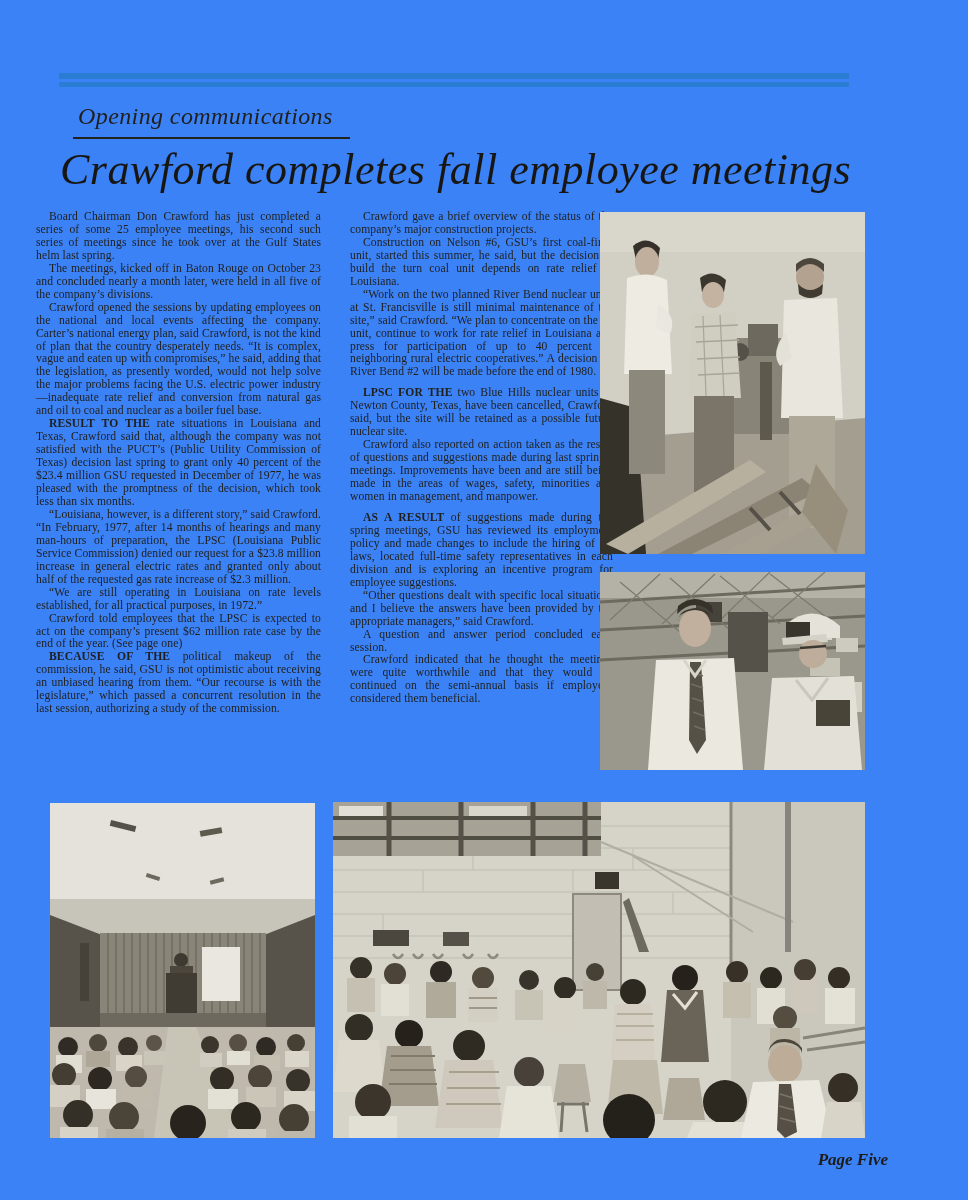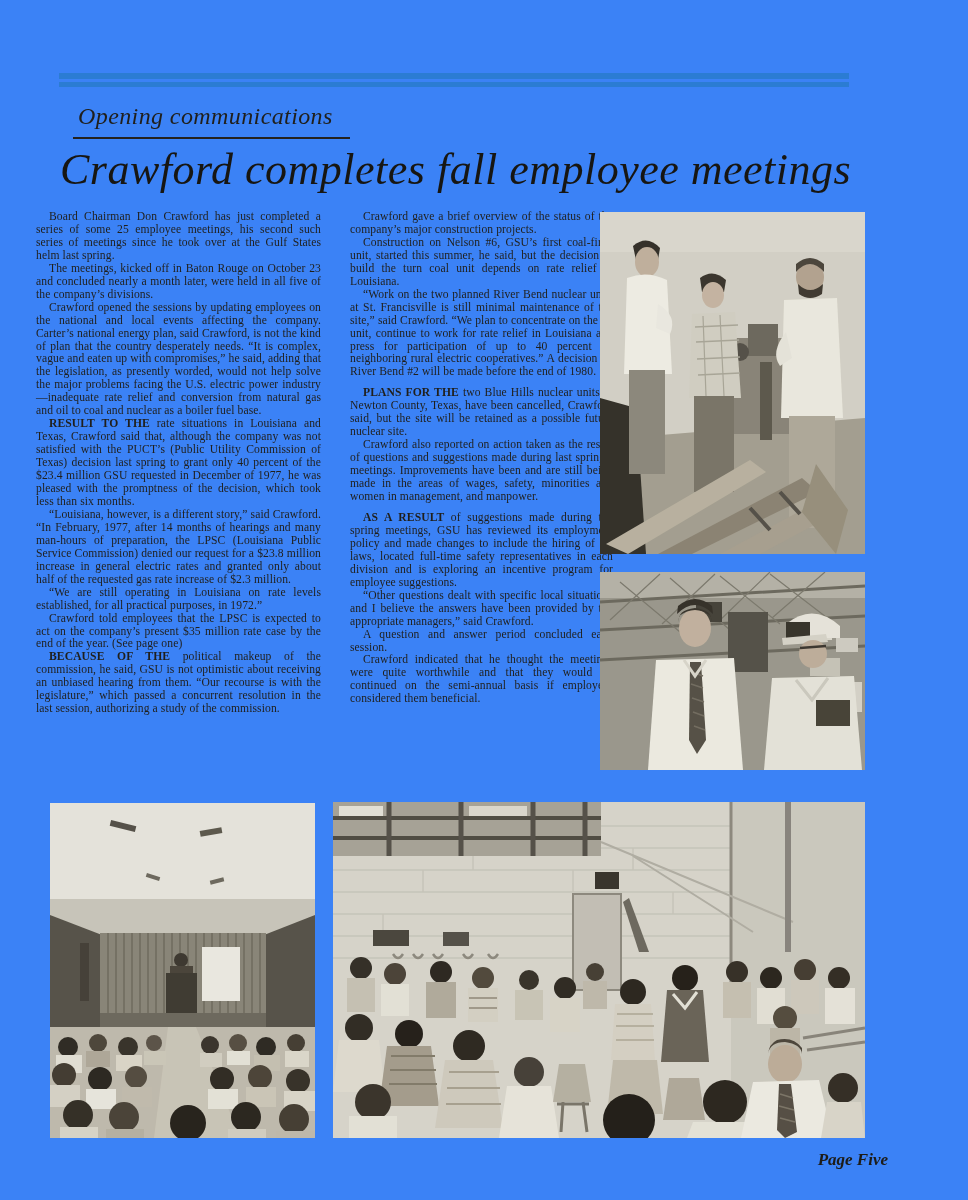--- a/index.html
+++ b/index.html
@@ -73,28 +73,28 @@
 
   <h1 class="headline">Crawford completes fall employee meetings</h1>
 
   <div id="col1" class="col">
       <p>Board Chairman Don Crawford has just completed a series of some 25 employee meetings, his second such series of meetings since he took over at the Gulf States helm last spring.</p>
       <p>The meetings, kicked off in Baton Rouge on October 23 and concluded nearly a month later, were held in all five of the company’s divisions.</p>
       <p>Crawford opened the sessions by updating employees on the national and local events affecting the company. Carter’s national energy plan, said Crawford, is not the kind of plan that the country desperately needs. “It is complex, vague and eaten up with compromises,” he said, adding that the legislation, as presently worded, would not help solve the major problems facing the U.S. electric power industry—inadequate rate relief and conversion from natural gas and oil to coal and nuclear as a boiler fuel base.</p>
       <p><b>RESULT TO THE</b> rate situations in Louisiana and Texas, Crawford said that, although the company was not satisfied with the PUCT’s (Public Utility Commission of Texas) decision last spring to grant only 40 percent of the $23.4 million GSU requested in December of 1977, he was pleased with the promptness of the decision, which took less than six months.</p>
       <p>“Louisiana, however, is a different story,” said Crawford. “In February, 1977, after 14 months of hearings and many man-hours of preparation, the LPSC (Louisiana Public Service Commission) denied our request for a $23.8 million increase in general electric rates and granted only about half of the requested gas rate increase of $2.3 million.</p>
       <p>“We are still operating in Louisiana on rate levels established, for all practical purposes, in 1972.”</p>
-      <p>Crawford told employees that the LPSC is expected to act on the company’s present $35 million rate case by the end of the year. (See page one)</p>
+      <p>Crawford told employees that the LPSC is expected to act on the company’s present $62 million rate case by the end of the year. (See page one)</p>
       <p><b>BECAUSE OF THE</b> political makeup of the commission, he said, GSU is not optimistic about receiving an unbiased hearing from them. “Our recourse is with the legislature,” which passed a concurrent resolution in the last session, authorizing a study of the commission.</p>
     </div>
   <div id="col2" class="col">
       <p>Crawford gave a brief overview of the status of the company’s major construction projects.</p>
       <p>Construction on Nelson #6, GSU’s first coal-fired unit, started this summer, he said, but the decision to build the turn coal unit depends on rate relief in Louisiana.</p>
       <p>“Work on the two planned River Bend nuclear units at St. Francisville is still minimal maintenance of the site,” said Crawford. “We plan to concentrate on the #1 unit, continue to work for rate relief in Louisiana and press for participation of up to 40 percent by neighboring rural electric cooperatives.” A decision on River Bend #2 will be made before the end of 1980.</p>
-      <p><b>PLANS FOR THE</b> two Blue Hills nuclear units in Newton County, Texas, have been cancelled, Crawford said, but the site will be retained as a possible future nuclear site.</p>
+      <p><b>LPSC FOR THE</b> two Blue Hills nuclear units in Newton County, Texas, have been cancelled, Crawford said, but the site will be retained as a possible future nuclear site.</p>
       <p>Crawford also reported on action taken as the result of questions and suggestions made during last spring’s meetings. Improvements have been and are still being made in the areas of wages, safety, minorities and women in management, and manpower.</p>
       <p><b>AS A RESULT</b> of suggestions made during the spring meetings, GSU has reviewed its employment policy and made changes to include the hiring of in-laws, located full-time safety representatives in each division and is exploring an incentive program for employee suggestions.</p>
       <p>“Other questions dealt with specific local situations and I believe the answers have been provided by the appropriate managers,” said Crawford.</p>
       <p>A question and answer period concluded each session.</p>
       <p>Crawford indicated that he thought the meetings were quite worthwhile and that they would be continued on the semi-annual basis if employees considered them beneficial.</p>
     </div>
 
   <div id="photo-workshop" class="photo">
     <svg width="265" height="342" viewBox="0 0 265 342">
       <rect width="265" height="342" fill="#d7d4cb"></rect>

